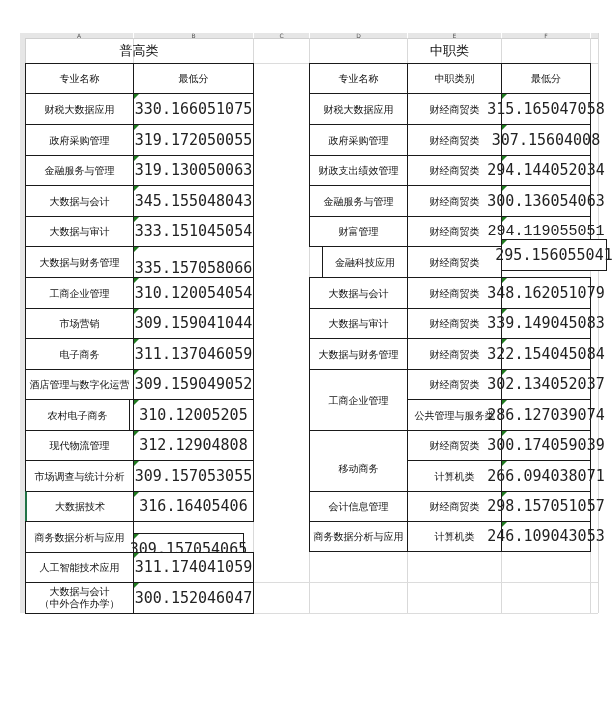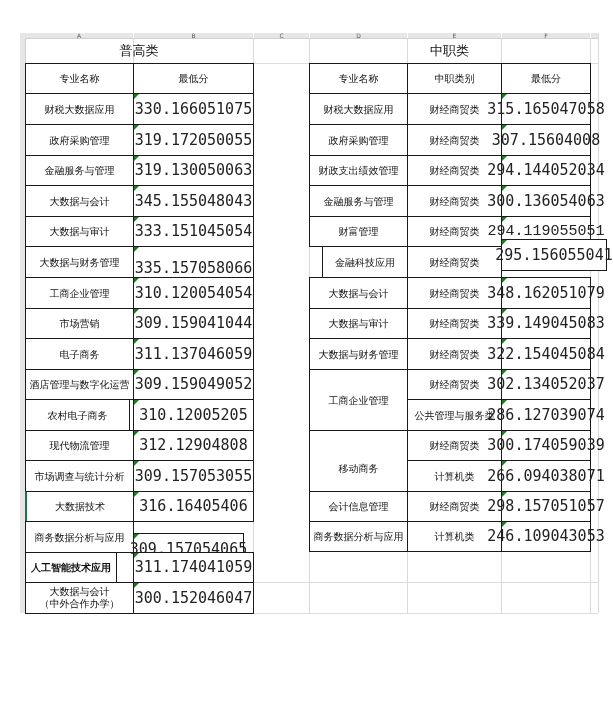--- a/index.html
+++ b/index.html
@@ -140,21 +140,21 @@
         <span class="flag"></span>
         <span>316.16405406</span>
       </div>
 
     <div class="cell bordered" style="left:25px;top:521px;width:109px;height:32px;">商务数据分析与应用</div>
     <div class="cell bordered num" style="left:133px;top:521px;width:111px;height:32px;margin-top:12px;">
         <span class="flag"></span>
         <span>309.157054065</span>
       </div>
 
-    <div class="cell bordered" style="left:25px;top:552px;width:92px;height:31px;font-weight:bold;">人工智能技术应用</div>
+    <div class="cell bordered" style="left:25px;top:552px;width:109px;height:31px;">人工智能技术应用</div>
     <div class="cell bordered num" style="left:133px;top:552px;width:121px;height:31px;">
         <span class="flag"></span>
         <span>311.174041059</span>
       </div>
 
     <div class="cell bordered wrap" style="left:25px;top:582px;width:109px;height:32px;line-height:12px;">
       <span>大数据与会计</span>
       <span>（中外合作办学）</span>
     </div>
     <div class="cell bordered num" style="left:133px;top:582px;width:121px;height:32px;">

